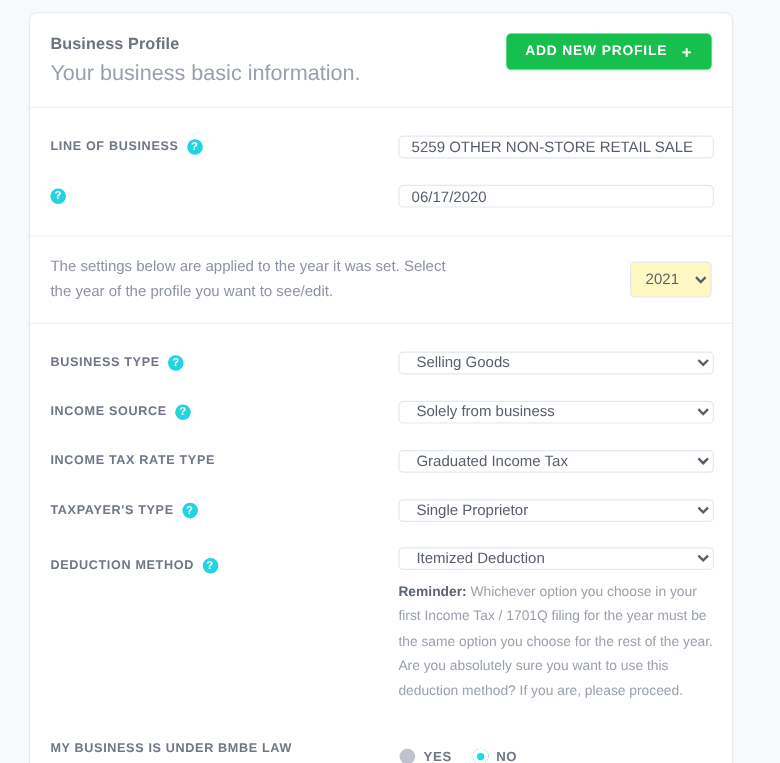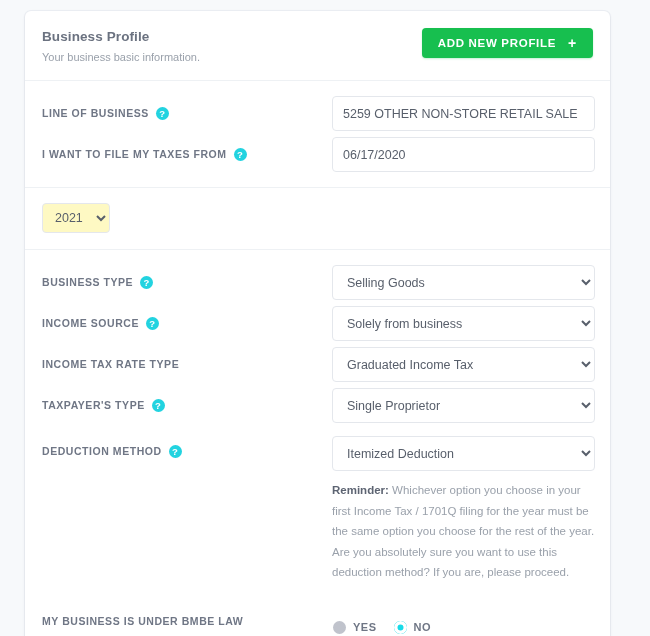--- a/index.html
+++ b/index.html
@@ -42,21 +42,21 @@
   }
   .header-text { padding-top: 1px; }
   .card-title {
     font-size: 13.5px;
     font-weight: bold;
     color: #6b7280;
     letter-spacing: .1px;
     line-height: 1.25;
   }
   .card-subtitle {
-    font-size: 11px;
+    font-size: 18px;
     color: #9aa1ab;
     margin-top: 4px;
     line-height: 1.3;
   }
   .btn-add {
     background: #17bf4f;
     color: #ffffff;
     border: none;
     border-radius: 4px;
     font-family: "Liberation Sans", sans-serif;
@@ -113,21 +113,21 @@
     display: inline-block;
     flex: none;
     cursor: pointer;
     font-family: "Liberation Sans", sans-serif;
   }
 
   .control { flex: 1; display: flex; flex-direction: column; }
 
   .field {
     width: 263px;
-    height: 35px;
+    height: 19px;
     border: 1px solid #e4e7ec;
     border-radius: 4px;
     background: #fff;
     font-family: "Liberation Sans", sans-serif;
     font-size: 12.5px;
     color: #585f6b;
     padding: 0 10px;
     outline: none;
     display: flex;
     align-items: center;
@@ -236,31 +236,31 @@
           <span>LINE OF BUSINESS</span>
           <span class="help-icon">?</span>
         </div>
         <div class="control">
           <input class="field" type="text" value="5259 OTHER NON-STORE RETAIL SALE" style="">
         </div>
       </div>
 
       <div class="row">
         <div class="label">
-          <span>I WANT TO FILE MY TAXES FROM</span>
           <span class="help-icon">?</span>
         </div>
         <div class="control">
           <input class="field date-field" type="text" style="background-image: none;" value="06/17/2020">
         </div>
       </div>
 
     </div>
 
     <div class="notice-section">
+      <div class="notice-text">The settings below are applied to the year it was set. Select the year of the profile you want to see/edit.</div>
       <select class="year-select">
         <option>2021</option>
       </select>
     </div>
 
     <div class="section">
 
       <div class="row">
         <div class="label">
           <span>BUSINESS TYPE</span>

